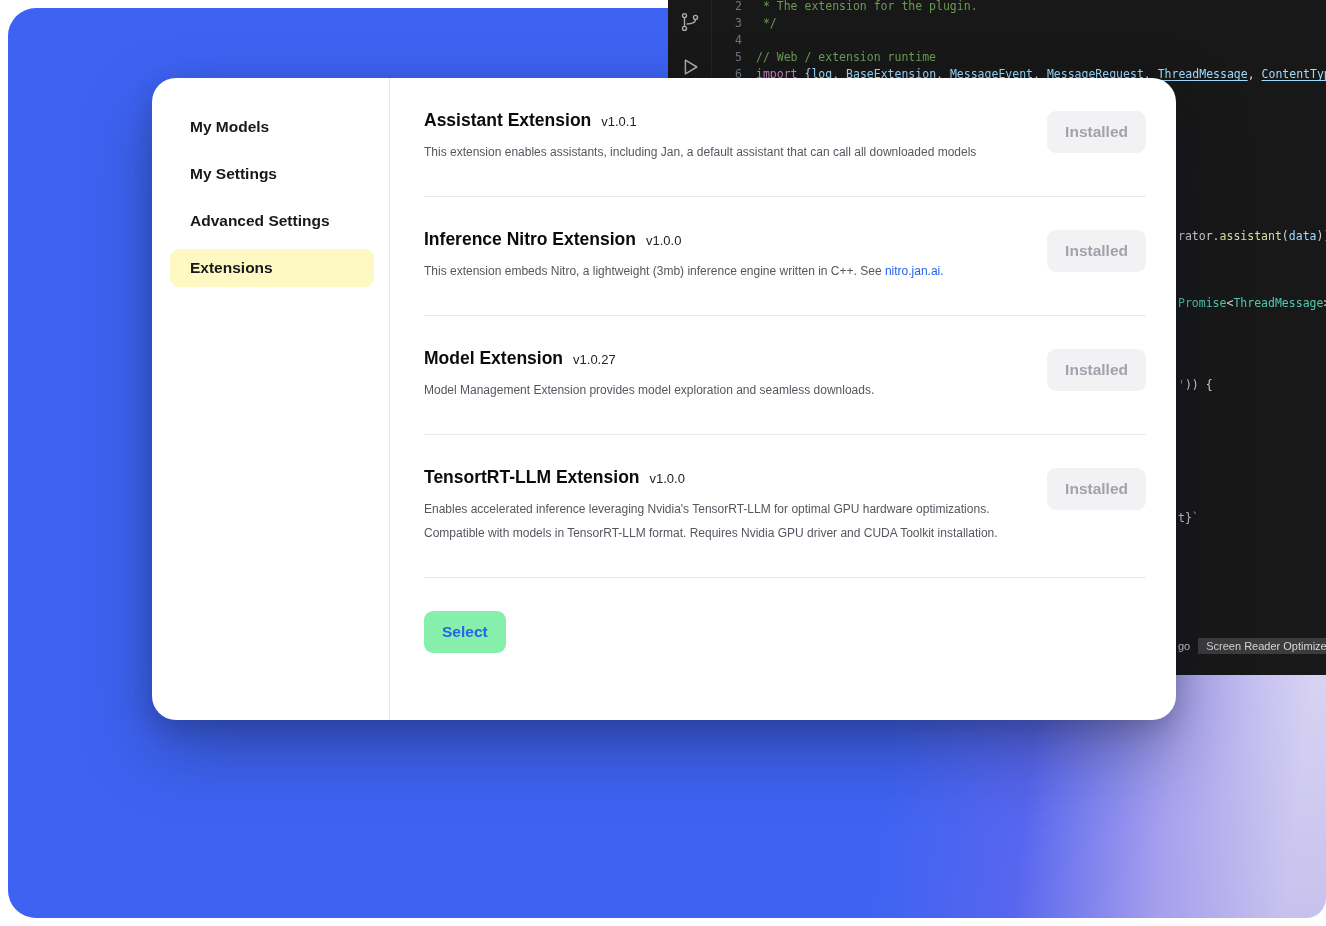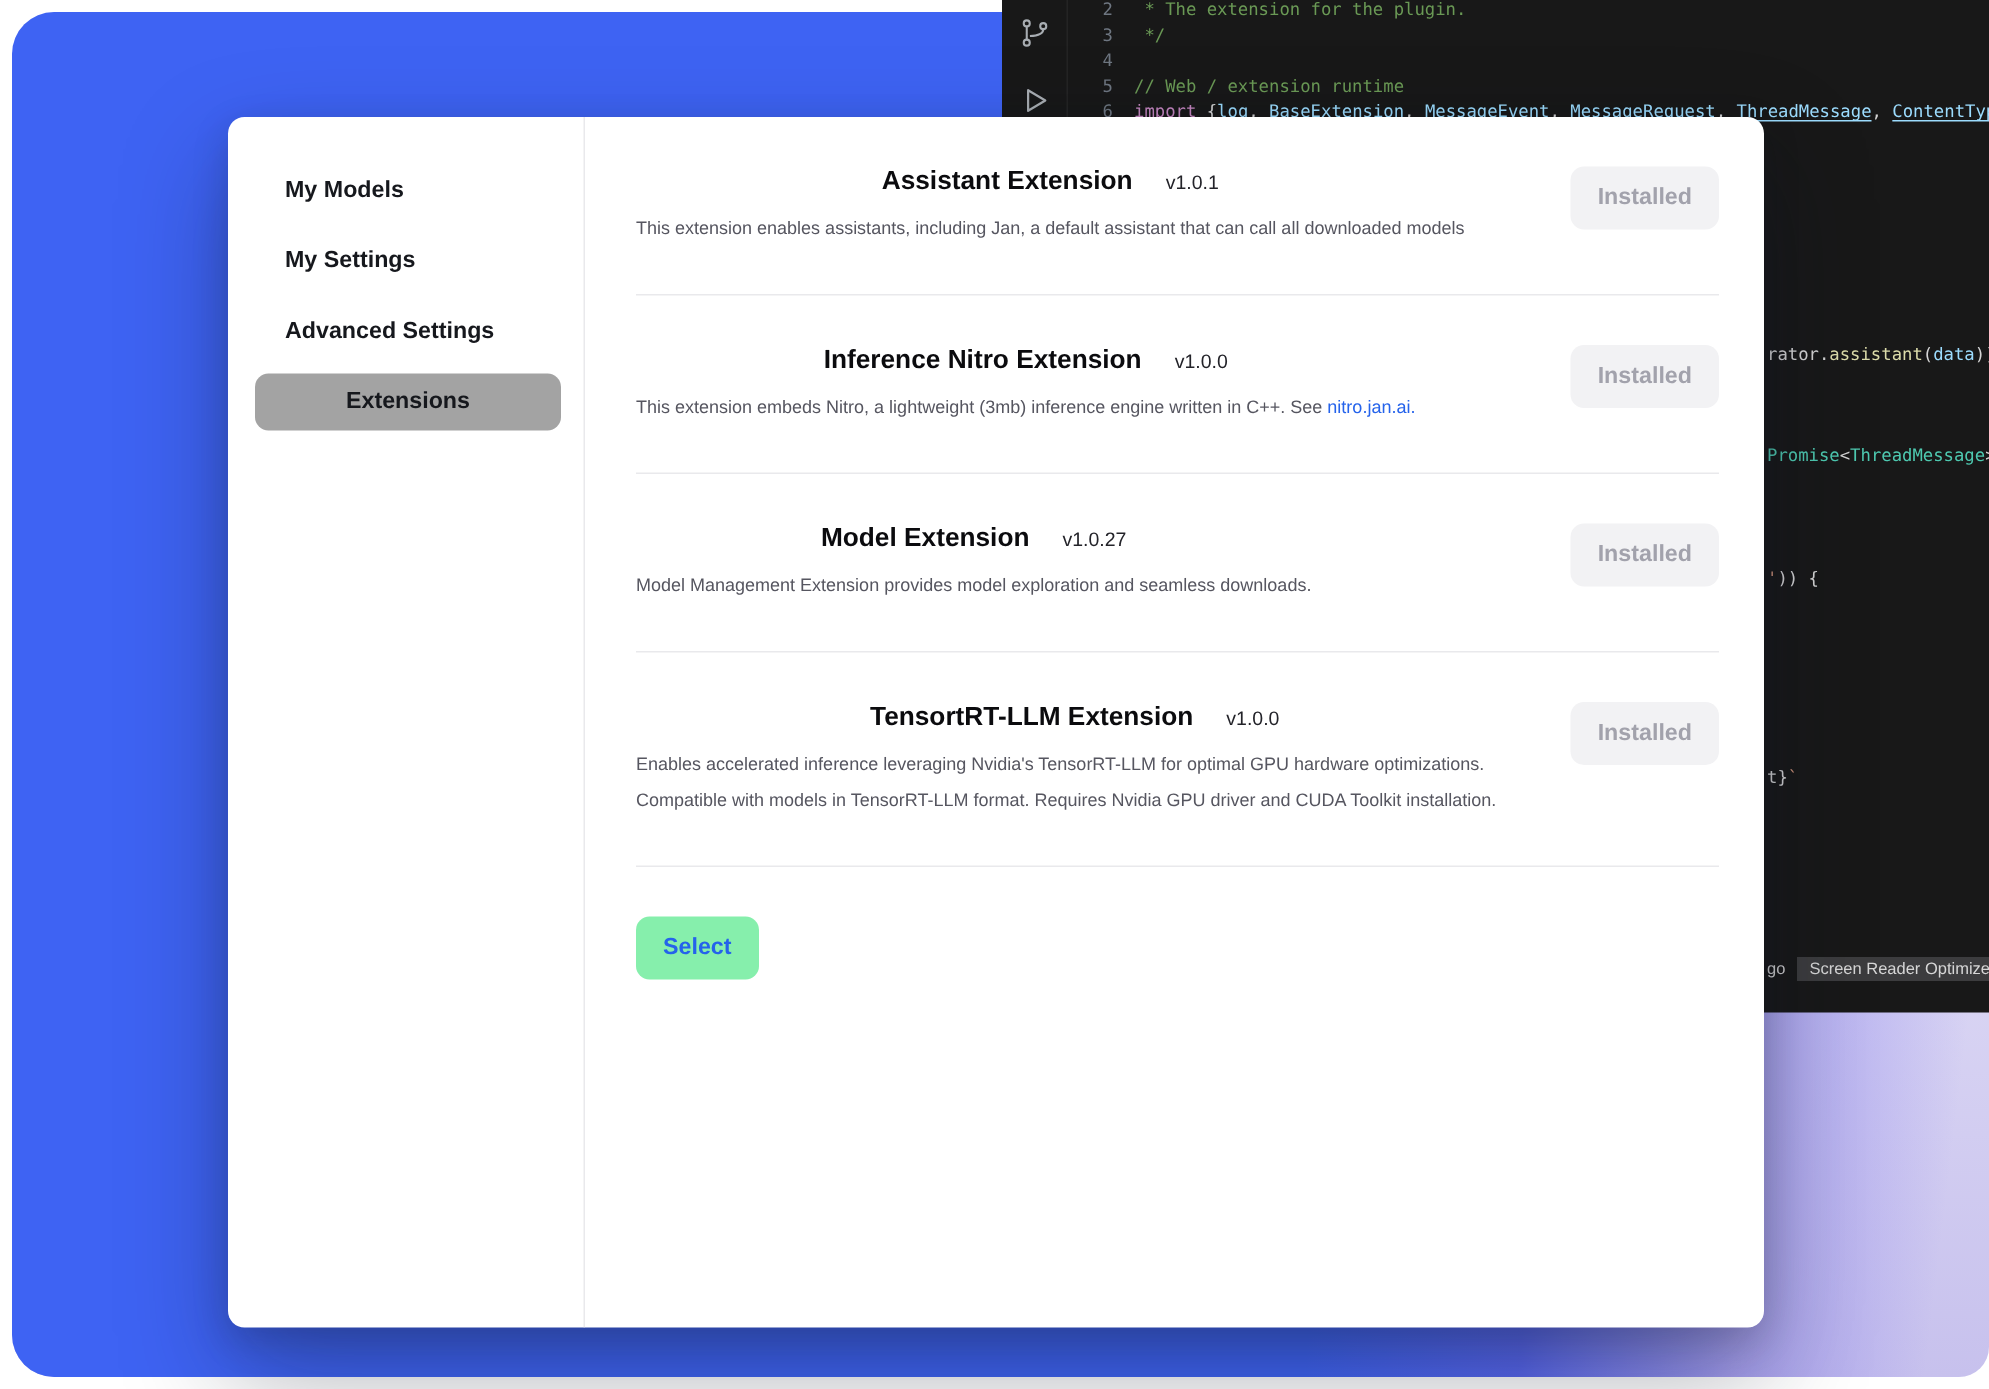--- a/index.html
+++ b/index.html
@@ -58,40 +58,40 @@
     display:flex; align-items:center; gap:8px;
     font-family:"Liberation Sans", sans-serif; font-size:11px; color:#cfcfcf;
   }
   .status-msg {
     flex:1; background:#3c3c3e; color:#d6d6d6; padding:2px 8px;
     white-space:nowrap; overflow:hidden;
   }
 
   
   .modal {
-    position:absolute; left:152px; top:78px; width:1024px; height:807px;
-    background:#ffffff; border-radius:11px; z-index:10;
+    position:absolute; left:152px; top:78px; width:1024px; height:642px;
+    background:#ffffff; border-radius:24px; z-index:10;
     box-shadow:0 30px 70px rgba(17,24,39,.35), 0 8px 24px rgba(17,24,39,.18);
     display:flex; overflow:hidden;
   }
   .sidebar { width:238px; border-right:1px solid #e9e9ec; padding:30px 15px 0 18px; flex:none; }
   .side-item {
     padding:10px 20px; margin-bottom:9px; border-radius:9px;
     font-size:15.5px; font-weight:700; color:#16181d; cursor:pointer;
   }
-  .side-item.active { background:#a3a3a3;text-align:center; }
+  .side-item.active { background:#fef9c3; }
 
   .content { flex:1; padding:0 30px 0 34px; }
   .section {
     display:flex; justify-content:space-between; align-items:flex-start;
     padding:32px 0; border-bottom:1px solid #e9e9ec;
   }
   .section:last-child { border-bottom:none; }
   .sec-text { max-width:585px; }
-  .sec-title-row { display:flex; align-items:baseline; gap:22px;justify-content:center; }
+  .sec-title-row { display:flex; align-items:baseline; gap:10px; }
   .sec-title-row h3 { margin:0; font-size:17.5px; font-weight:700; color:#0b0b0e; }
   .version { font-size:13px; color:#232329; }
   .desc { margin:9px 0 0; font-size:12px; line-height:24px; color:#565660; }
   .desc a { color:#2563eb; text-decoration:none; cursor:pointer; }
   .btn {
     border:none; border-radius:9px; flex:none;
     font-family:inherit; font-size:15.5px; font-weight:700;
     padding:12px 18px; cursor:pointer; margin-top:1px;
   }
   .btn-installed { background:#f2f2f4; color:#a2a2ac; }

